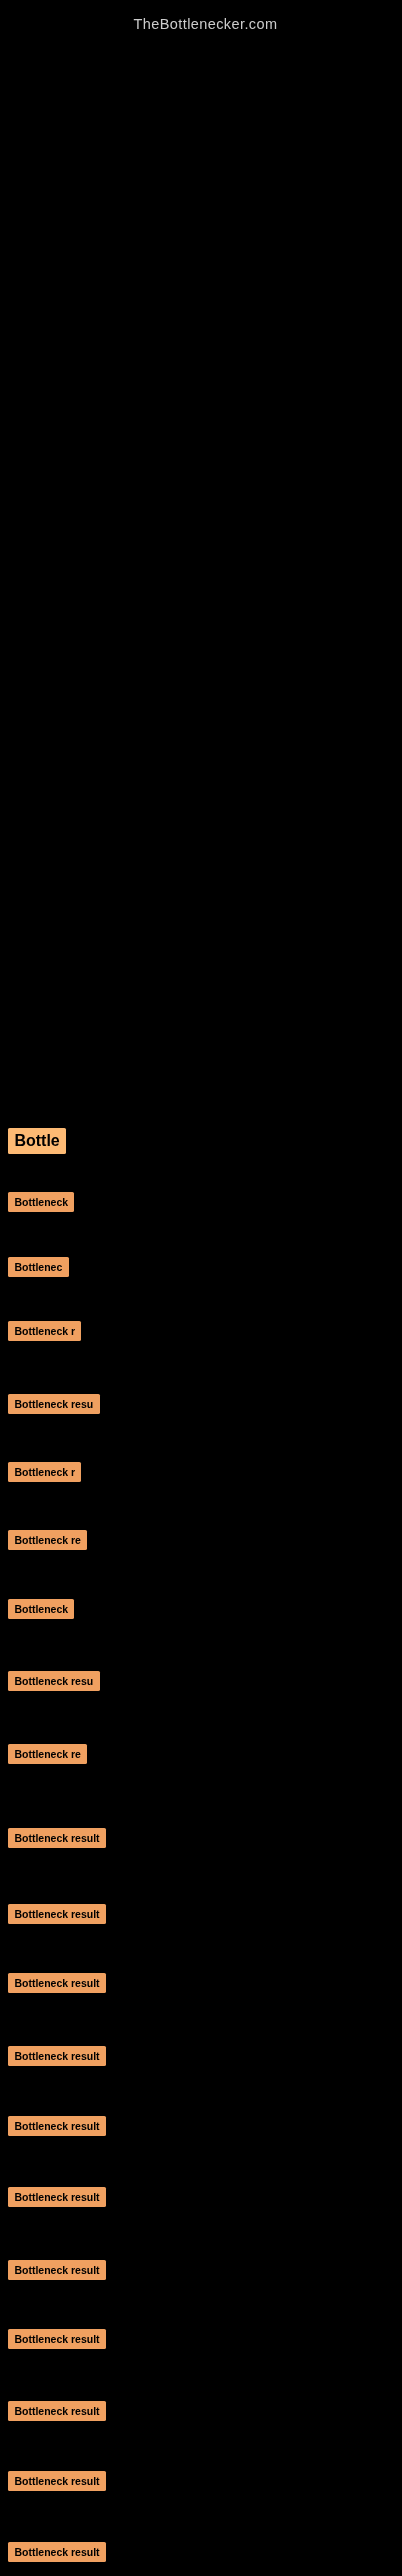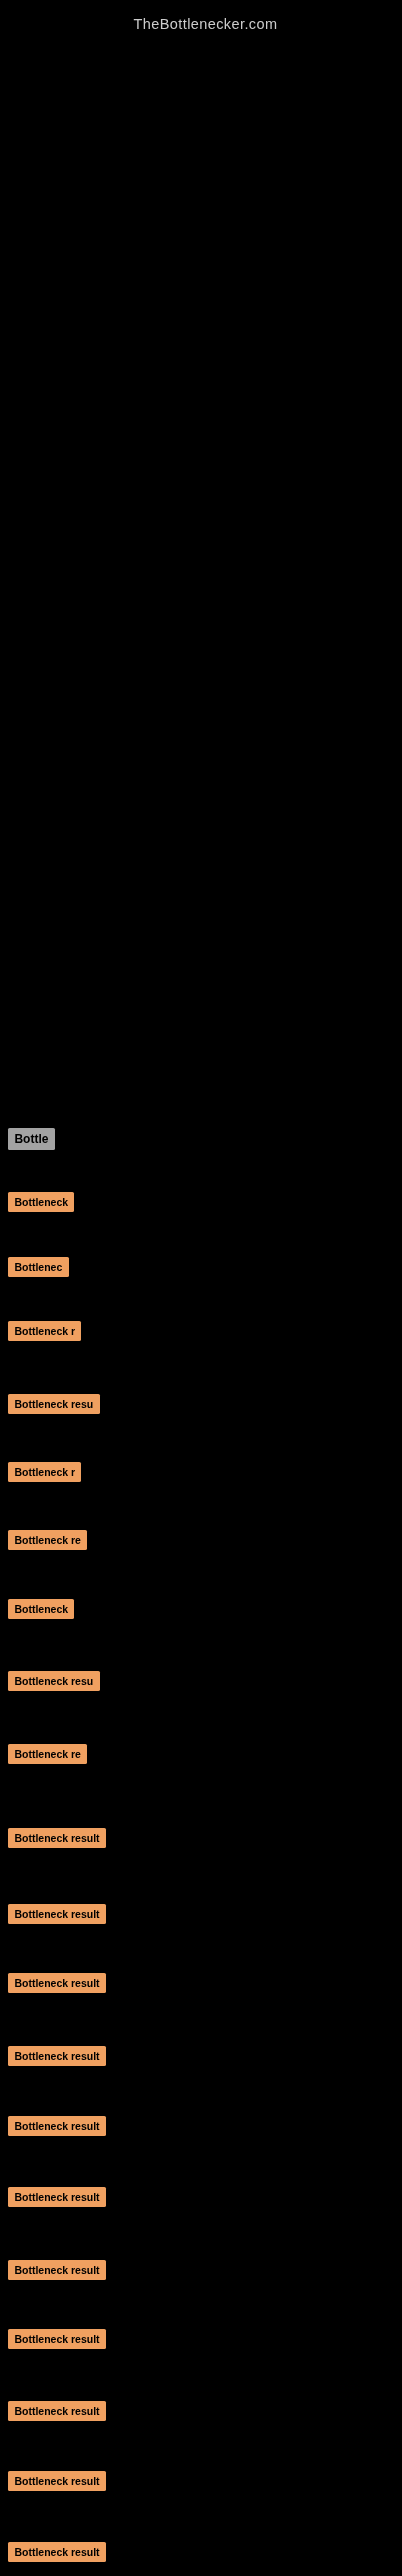--- a/index.html
+++ b/index.html
@@ -35,21 +35,21 @@
   </style>
 </head>
 <body>
 
 <div class="content-area">
   <div class="site-title">TheBottlenecker.com</div>
 </div>
 
 <div id="rows-wrapper">
 <div style="position: absolute; top: 1119px; left: 0px; width: 100%; display: flex; align-items: center; padding: 4.8px 4px;">
-      <span style="background-color: #a3a3a3; color: rgb(0, 0, 0); font-size: 12px; font-weight: bold; padding: 4px 6.4px; display: inline-block; border-radius: 1.6px; white-space: nowrap;">Bottle</span>
+      <span style="background-color: #fdba74; color: rgb(0, 0, 0); font-size: 16px; font-weight: bold; padding: 4px 6.4px; display: inline-block; border-radius: 1.6px; white-space: nowrap;">Bottle</span>
     </div>
     <div style="position: absolute; top: 1183px; left: 0px; width: 100%; display: flex; align-items: center; padding: 4.8px 4px;">
       <span style="background-color: rgb(240, 160, 96); color: rgb(0, 0, 0); font-size: 10.5px; font-weight: bold; padding: 4px 6.4px; display: inline-block; border-radius: 1.6px; white-space: nowrap;">Bottleneck</span>
     </div>
     <div style="position: absolute; top: 1248px; left: 0px; width: 100%; display: flex; align-items: flex-start; padding: 4.8px 4px;">
       <span style="background-color: rgb(240, 160, 96); color: rgb(0, 0, 0); font-size: 10.5px; font-weight: bold; padding: 4px 6.4px; display: inline-block; border-radius: 1.6px; white-space: nowrap;">Bottlenec</span>
     </div>
     <div style="position: absolute; top: 1312px; left: 0px; width: 100%; display: flex; align-items: center; padding: 4.8px 4px;">
       <span style="background-color: rgb(240, 160, 96); color: rgb(0, 0, 0); font-size: 10.5px; font-weight: bold; padding: 4px 6.4px; display: inline-block; border-radius: 1.6px; white-space: nowrap;">Bottleneck r</span>
     </div>

